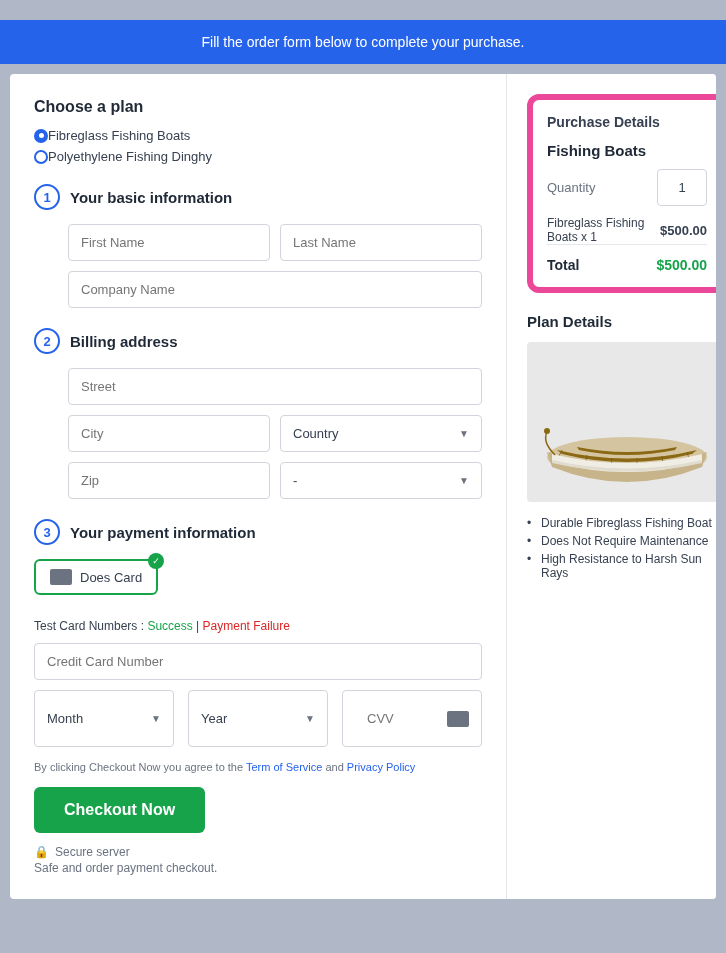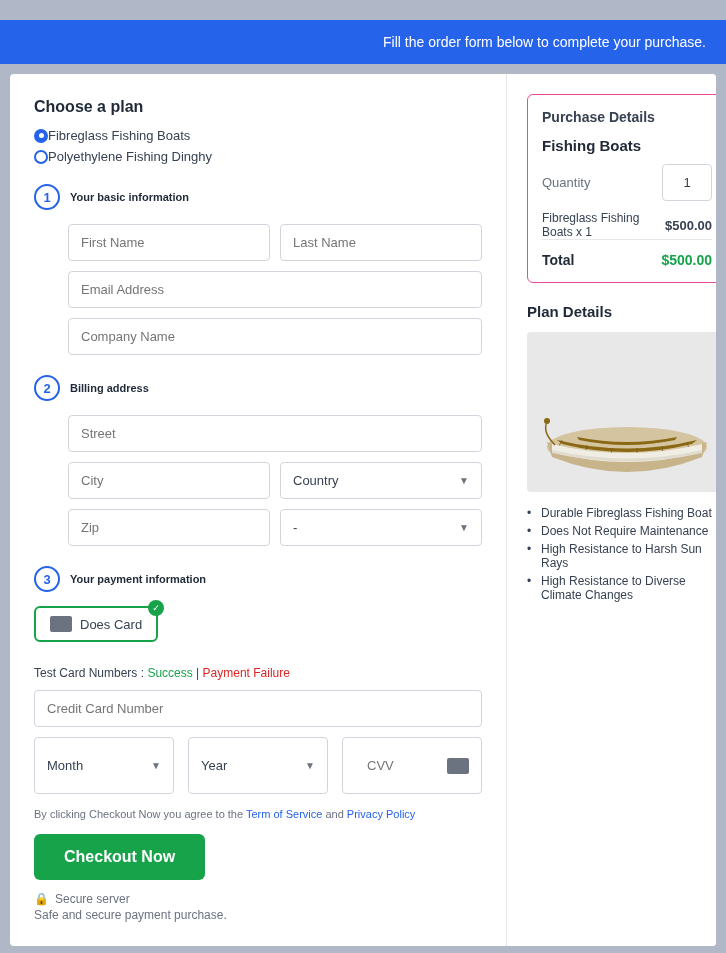--- a/index.html
+++ b/index.html
@@ -12,21 +12,21 @@
       min-height: 953px;
       padding: 20px 0;
     }
     .page-wrapper {
       width: 726px;
       background: #b0b8c8;
     }
     .top-banner {
       background: #2563eb;
       color: white;
-      text-align: right;
+      text-align: center;
       padding: 14px 20px;
       font-size: 14px;
       width: 100%;
     }
     .main-container {
       display: flex;
       background: #ffffff;
       margin: 10px;
       border-radius: 4px;
       overflow: hidden;
@@ -91,21 +91,21 @@
       border: 2px solid #2563eb;
       color: #2563eb;
       display: flex;
       align-items: center;
       justify-content: center;
       font-size: 13px;
       font-weight: bold;
       flex-shrink: 0;
     }
     .section-title {
-      font-size: 11px;
+      font-size: 15px;
       font-weight: bold;
       color: #1f2937;
     }
     
     .form-row {
       display: flex;
       gap: 10px;
       margin-bottom: 10px;
       padding-left: 34px;
     }
@@ -280,22 +280,22 @@
     .secure-line {
       display: flex;
       align-items: center;
       gap: 6px;
       font-size: 12px;
       color: #6b7280;
     }
     .lock-icon { font-size: 12px; }
     
     .purchase-details-box {
-      border: 1px solid #ec4899;
-      border-radius: 6px;
+      border: 6px solid #ec4899;
+      border-radius: 12px;
       padding: 14px;
       margin-bottom: 20px;
     }
     .purchase-details-title {
       font-size: 14px;
       font-weight: bold;
       color: #374151;
       margin-bottom: 12px;
     }
     .product-name {
@@ -410,23 +410,20 @@
       </div>
 
       <div class="section-header">
         <div class="section-number">1</div>
         <span class="section-title">Your basic information</span>
       </div>
 
       <div class="form-row">
         <input type="text" class="half" placeholder="First Name" style="">
         <input type="text" class="half" placeholder="Last Name" style="">
-      </div>
-      <div class="form-row">
-        <input type="email" class="full" placeholder="Email Address" style="">
       </div>
       <div class="form-row">
         <input type="text" class="full" placeholder="Company Name" style="">
       </div>
 
       <div class="section-header">
         <div class="section-number">2</div>
         <span class="section-title">Billing address</span>
       </div>
 
@@ -518,21 +515,21 @@
       <div>
         <button class="checkout-btn">Checkout Now</button>
       </div>
 
       <div class="secure-info">
         <div class="secure-line">
           <span class="lock-icon">🔒</span>
           <span>Secure server</span>
         </div>
         <div class="secure-line">
-          <span>Safe and secure payment purchase.</span>
+          <span>Safe and order payment checkout.</span>
         </div>
       </div>
 
     </div>
 
     <div class="right-panel">
 
       <div class="purchase-details-box">
         <div class="purchase-details-title">Purchase Details</div>
         <div class="product-name">Fishing Boats</div>
@@ -578,19 +575,18 @@
 
             <path d="M28 113 Q15 100 20 90" stroke="#8B6914" stroke-width="1.5" fill="none"></path>
             <circle cx="20" cy="89" r="3" fill="#8B6914"></circle>
           </svg>
         </div>
 
         <ul class="plan-features">
           <li>Durable Fibreglass Fishing Boat</li>
           <li>Does Not Require Maintenance</li>
           <li>High Resistance to Harsh Sun Rays</li>
-          <li>High Resistance to Diverse Climate Changes</li>
         </ul>
       </div>
 
     </div>
   </div>
 </div>
 
 </body></html>

